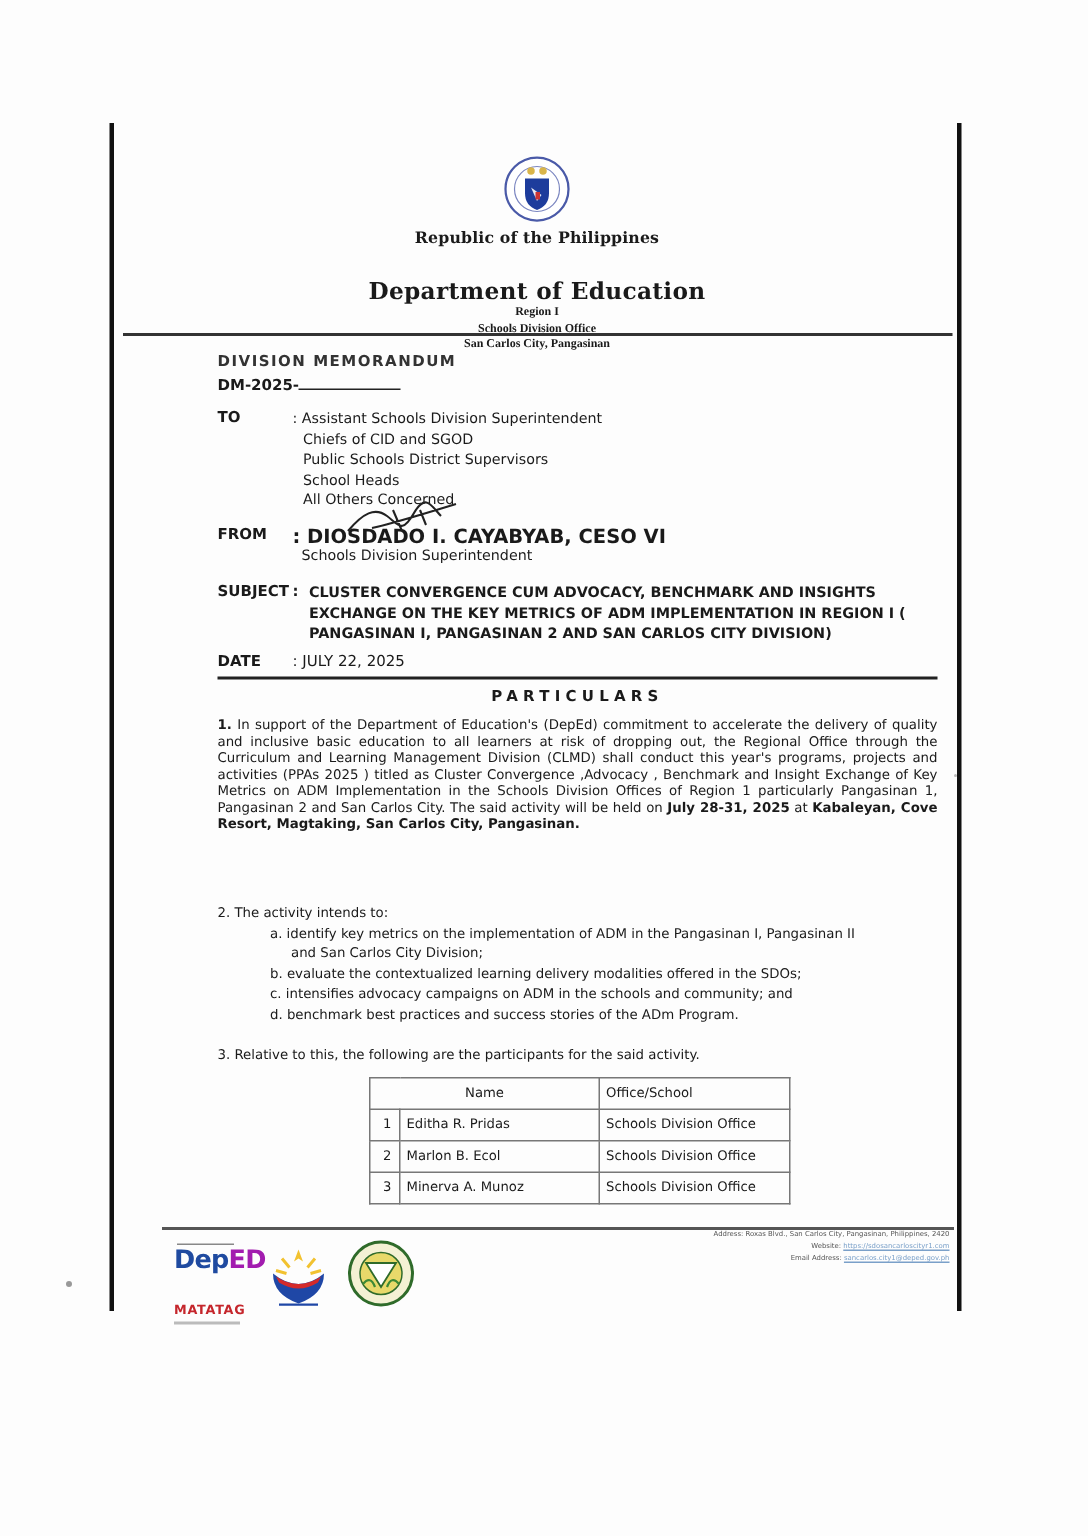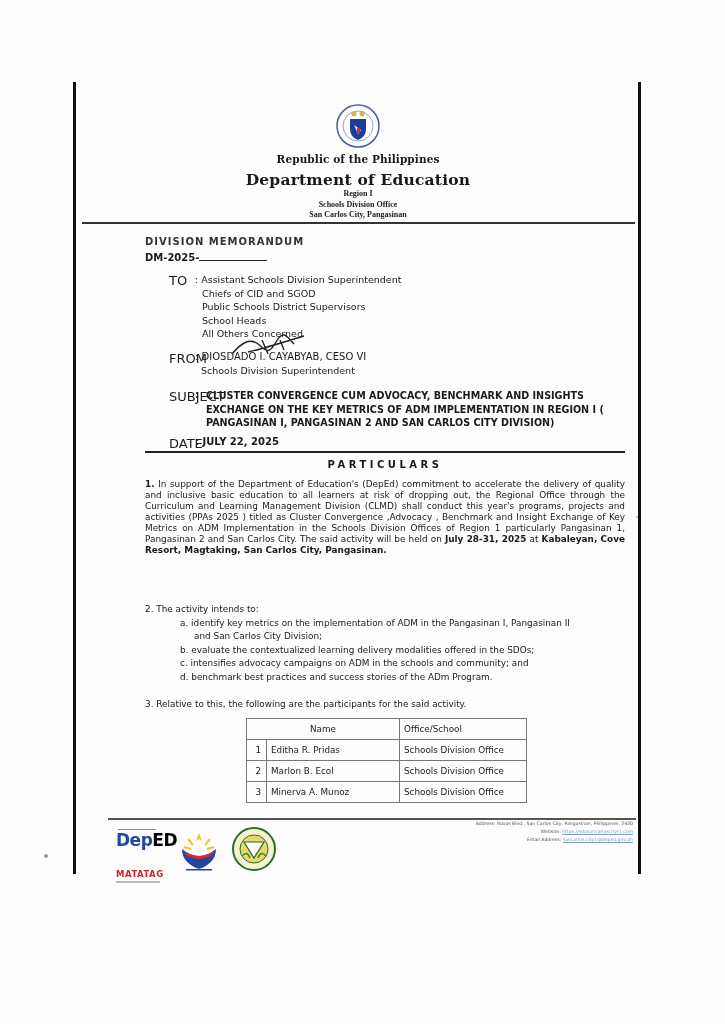--- a/index.html
+++ b/index.html
@@ -8,38 +8,38 @@
     font-family: "DejaVu Sans", sans-serif; color: #1a1a1a;
   }
   .border-left { position: absolute; left: 73px; top: 82px; width: 3px; height: 792px; background: #111; }
   .border-right { position: absolute; left: 638px; top: 82px; width: 3px; height: 792px; background: #111; }
   .speck { position: absolute; width: 4px; height: 4px; border-radius: 50%; background: #999; }
 
   .header { position: absolute; left: 80px; top: 103px; width: 556px; text-align: center; }
   .seal { width: 46px; height: 46px; margin: 0 auto 4px; position: relative; }
   .seal svg { display: block; }
   .republic { font-family: "DejaVu Serif", serif; font-weight: bold; font-size: 10.5px; margin-top: 2px; letter-spacing: 0.1px; }
-  .deped { font-family: "DejaVu Serif", serif; font-weight: bold; font-size: 15.5px; margin-top: 5px; letter-spacing: 0.2px; }
+  .deped { font-family: "DejaVu Serif", serif; font-weight: bold; font-size: 15.5px; margin-top: 19px; letter-spacing: 0.2px; }
   .sub { font-family: "Liberation Serif", serif; font-weight: bold; font-size: 8px; line-height: 10.5px; }
   .hr-top { position: absolute; left: 82px; top: 222px; width: 553px; height: 2px; background: #333; }
 
   .memo-title { position: absolute; left: 145px; top: 236px; font-size: 10px; letter-spacing: 1px; color: #333; font-weight: bold; }
   .dm-no { position: absolute; left: 145px; top: 252px; font-size: 10px; font-weight: bold; }
   .dm-no .blank { display: inline-block; width: 68px; border-bottom: 1px solid #222; vertical-align: baseline; }
 
-  .row-label { position: absolute; left: 145px; font-size: 13px; font-weight: normal; margin-left: 24px; }
+  .row-label { position: absolute; left: 145px; font-size: 10px; font-weight: bold; }
   .to-lines { position: absolute; left: 195px; top: 273px; font-size: 9.5px; line-height: 13.6px; }
   .to-lines div.indent { padding-left: 7px; }
-  .from-line { position: absolute; left: 195px; top: 351px; font-size: 10px; font-weight: normal; }
+  .from-line { position: absolute; left: 195px; top: 351px; font-size: 13px; font-weight: bold; }
   .from-title { position: absolute; left: 201px; top: 365px; font-size: 9.5px; }
   .signature { position: absolute; left: 228px; top: 334px; }
 
   .subject-text { position: absolute; left: 206px; top: 389px; width: 420px; font-size: 9.6px; font-weight: bold; line-height: 13.6px; }
   .subject-colon { position: absolute; left: 195px; top: 389px; font-size: 10px; font-weight: bold; }
-  .date-val { position: absolute; left: 195px; top: 436px; font-size: 10px; font-weight: bold; }
+  .date-val { position: absolute; left: 195px; top: 436px; font-size: 10px; font-weight: normal; }
   .hr-date { position: absolute; left: 145px; top: 451px; width: 480px; height: 2px; background: #222; }
   .particulars { position: absolute; left: 145px; top: 459px; width: 480px; text-align: center; font-size: 10px; font-weight: bold; letter-spacing: 3.5px; }
 
   .para1 { position: absolute; left: 145px; top: 479px; width: 480px; font-size: 8.9px; line-height: 11px; text-align: justify; }
   .para1 b { font-weight: bold; }
   .para2 { position: absolute; left: 145px; top: 604px; font-size: 8.9px; }
   .para2-list { position: absolute; left: 180px; top: 617px; width: 440px; font-size: 8.9px; line-height: 13.4px; }
   .para2-list .cont { padding-left: 14px; }
   .para3 { position: absolute; left: 145px; top: 699px; font-size: 8.9px; }
 
@@ -50,21 +50,21 @@
   table.participants td.name { width: 124px; }
   table.participants .off { width: 118px; }
 
   .hr-footer { position: absolute; left: 108px; top: 818px; width: 528px; height: 2px; background: #555; }
   .hr-footer2 { position: absolute; left: 118px; top: 829px; width: 38px; height: 1px; background: #888; }
   .footer-contact { position: absolute; right: 92px; top: 820px; text-align: right; font-size: 4.6px; line-height: 8px; color: #555; }
   .footer-contact .link { color: #7aa0c9; text-decoration: underline; }
 
   .logo-deped { position: absolute; left: 116px; top: 831px; width: 58px; }
   .logo-deped .dep { font-weight: bold; font-size: 17px; color: #1f4aa0; letter-spacing: -0.5px; line-height: 18px; }
-  .logo-deped .dep .ed { color: #000000; }
+  .logo-deped .dep .ed { color: #a21caf; }
   .logo-deped .matatag { font-weight: bold; font-size: 8.5px; color: #c5262c; letter-spacing: 0.5px; margin-top: 20px; }
   .logo-deped .bar { height: 2px; background: #bbb; margin-top: 2px; width: 44px; }
   .logo-bp { position: absolute; left: 178px; top: 829px; }
   .logo-sdo { position: absolute; left: 231px; top: 826px; }
 </style>
 </head>
 <body>
 
 <div class="border-left"></div>
 <div class="border-right"></div>

